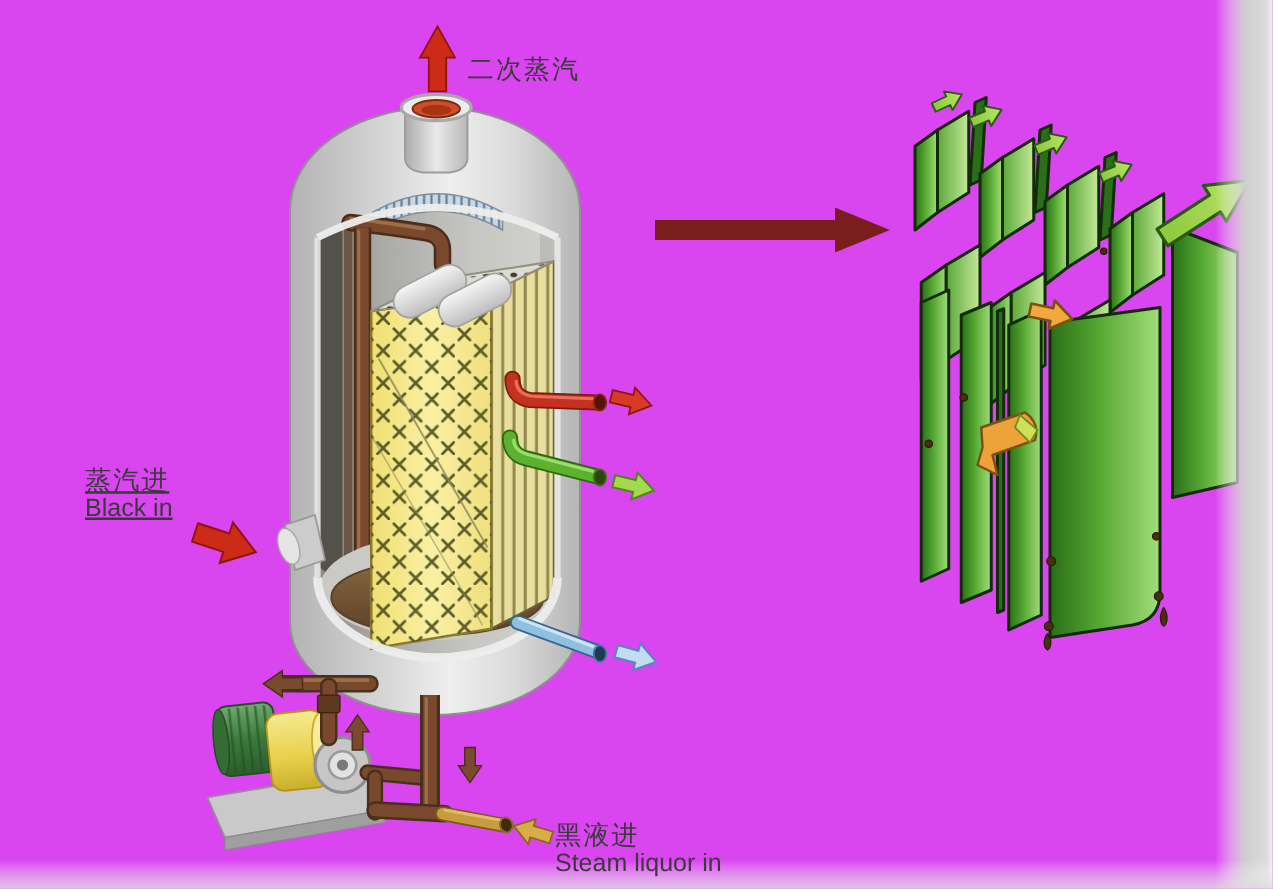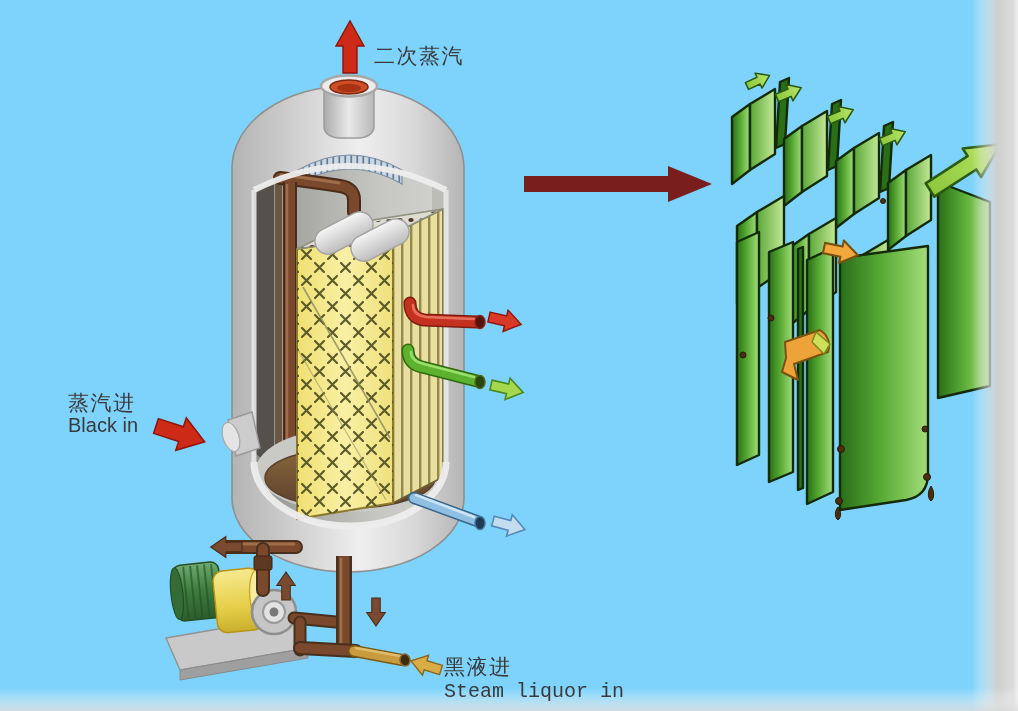--- a/index.html
+++ b/index.html
@@ -1,17 +1,17 @@
 <!DOCTYPE html>
 <html><head>
 <meta charset="utf-8">
 <style>
   html,body{margin:0;padding:0;background:#ffffff;}
   .stage{
-    position:relative;width:1018px;height:711px;background:#7dd3fc;overflow:hidden;
+    position:relative;width:1018px;height:711px;background:#d946ef;overflow:hidden;
     font-family:"Liberation Sans",sans-serif;
   }
   .stage svg{position:absolute;left:0;top:0;}
   .lbl{position:absolute;color:#3a3a3a;font-size:20px;line-height:23px;white-space:nowrap;}
   .lbl .zh{font-size:21px;letter-spacing:1.5px;}
   .lbl-row{display:flex;align-items:baseline;gap:12px;}
 </style>
 </head>
 <body>
 
@@ -315,24 +315,24 @@
   </g>
 
   <rect x="972" y="0" width="46" height="711" fill="url(#gEdgeR)"></rect>
   <rect x="0" y="688" width="1018" height="23" fill="url(#gEdgeB)" opacity="0.85"></rect>
 </svg>
 
 <div class="lbl lbl-row" style="left:374px;top:44px;">
   <span class="zh">二次蒸汽</span>
 </div>
 
-<div class="lbl" style="left:68px;top:391px;">
+<div class="lbl" style="left:68px;top:373px;text-decoration:underline;">
   <div class="zh">蒸汽进</div>
   <div class="en">Black in</div>
 </div>
 
 
-<div class="lbl" style="left:444px;top:657px;font-family:Liberation Mono, monospace;">
+<div class="lbl" style="left:444px;top:657px;">
   <div class="zh">黑液进</div>
   <div class="en">Steam liquor in</div>
 </div>
 
 </div>
 
 </body></html>

